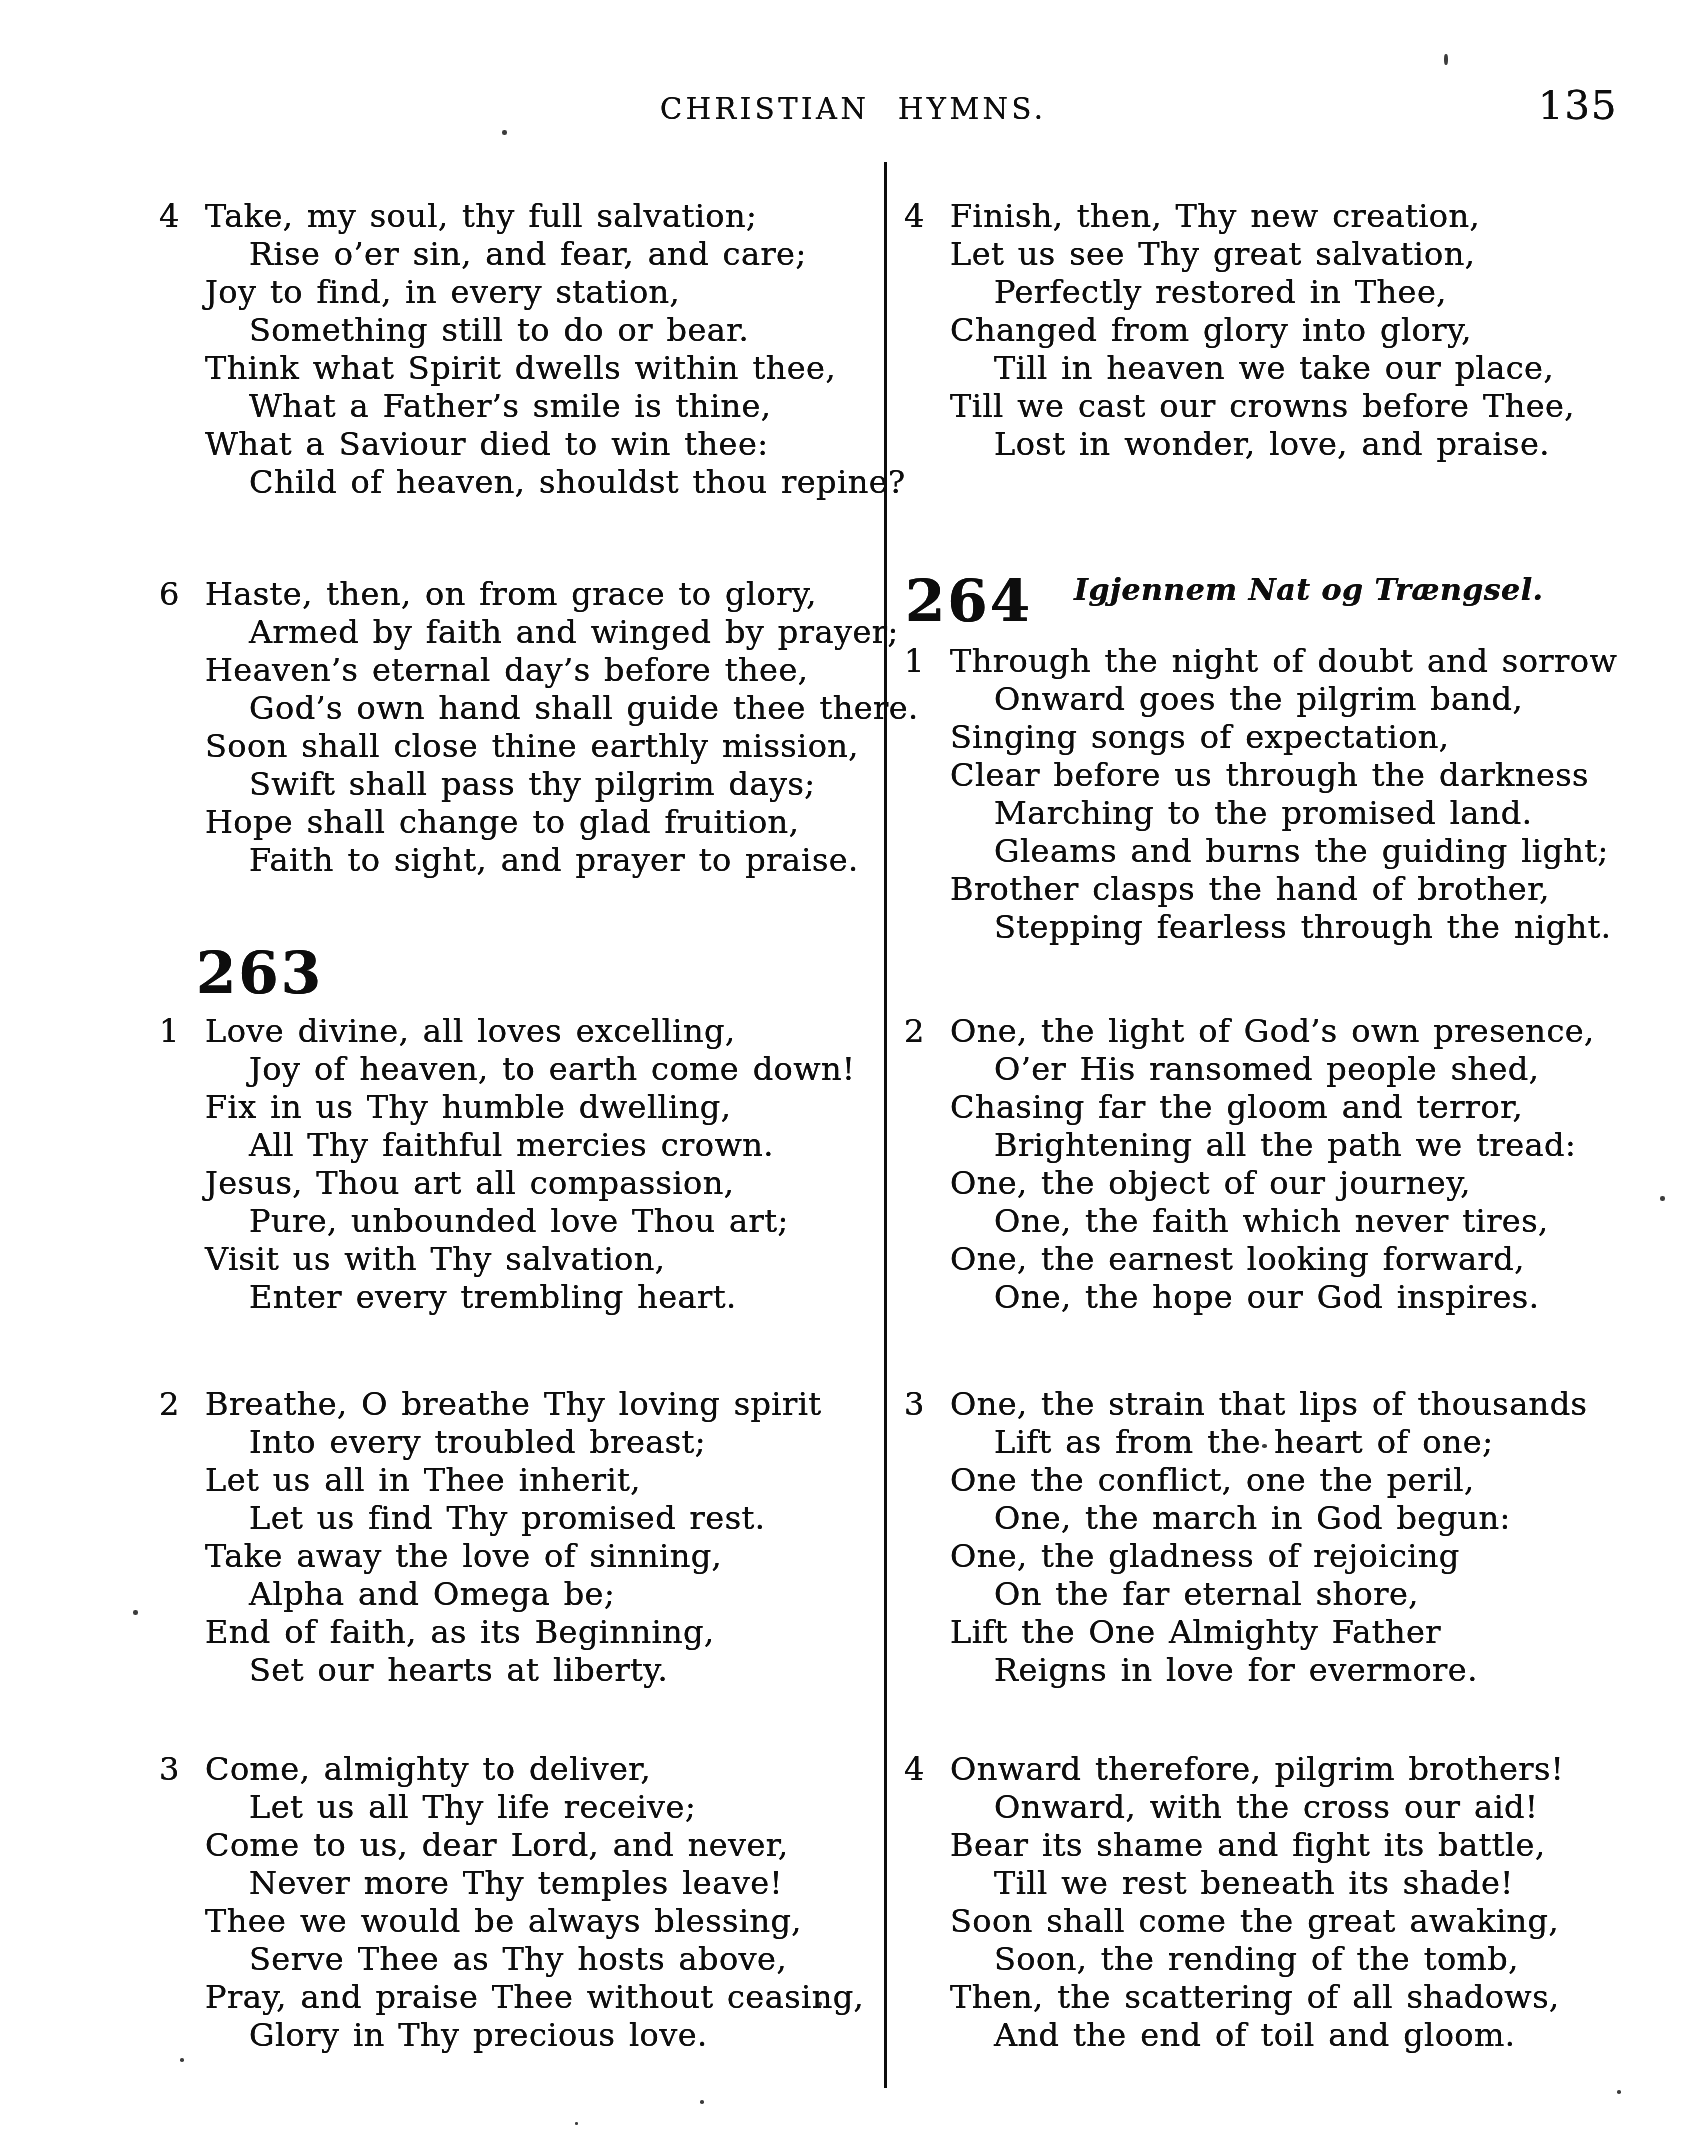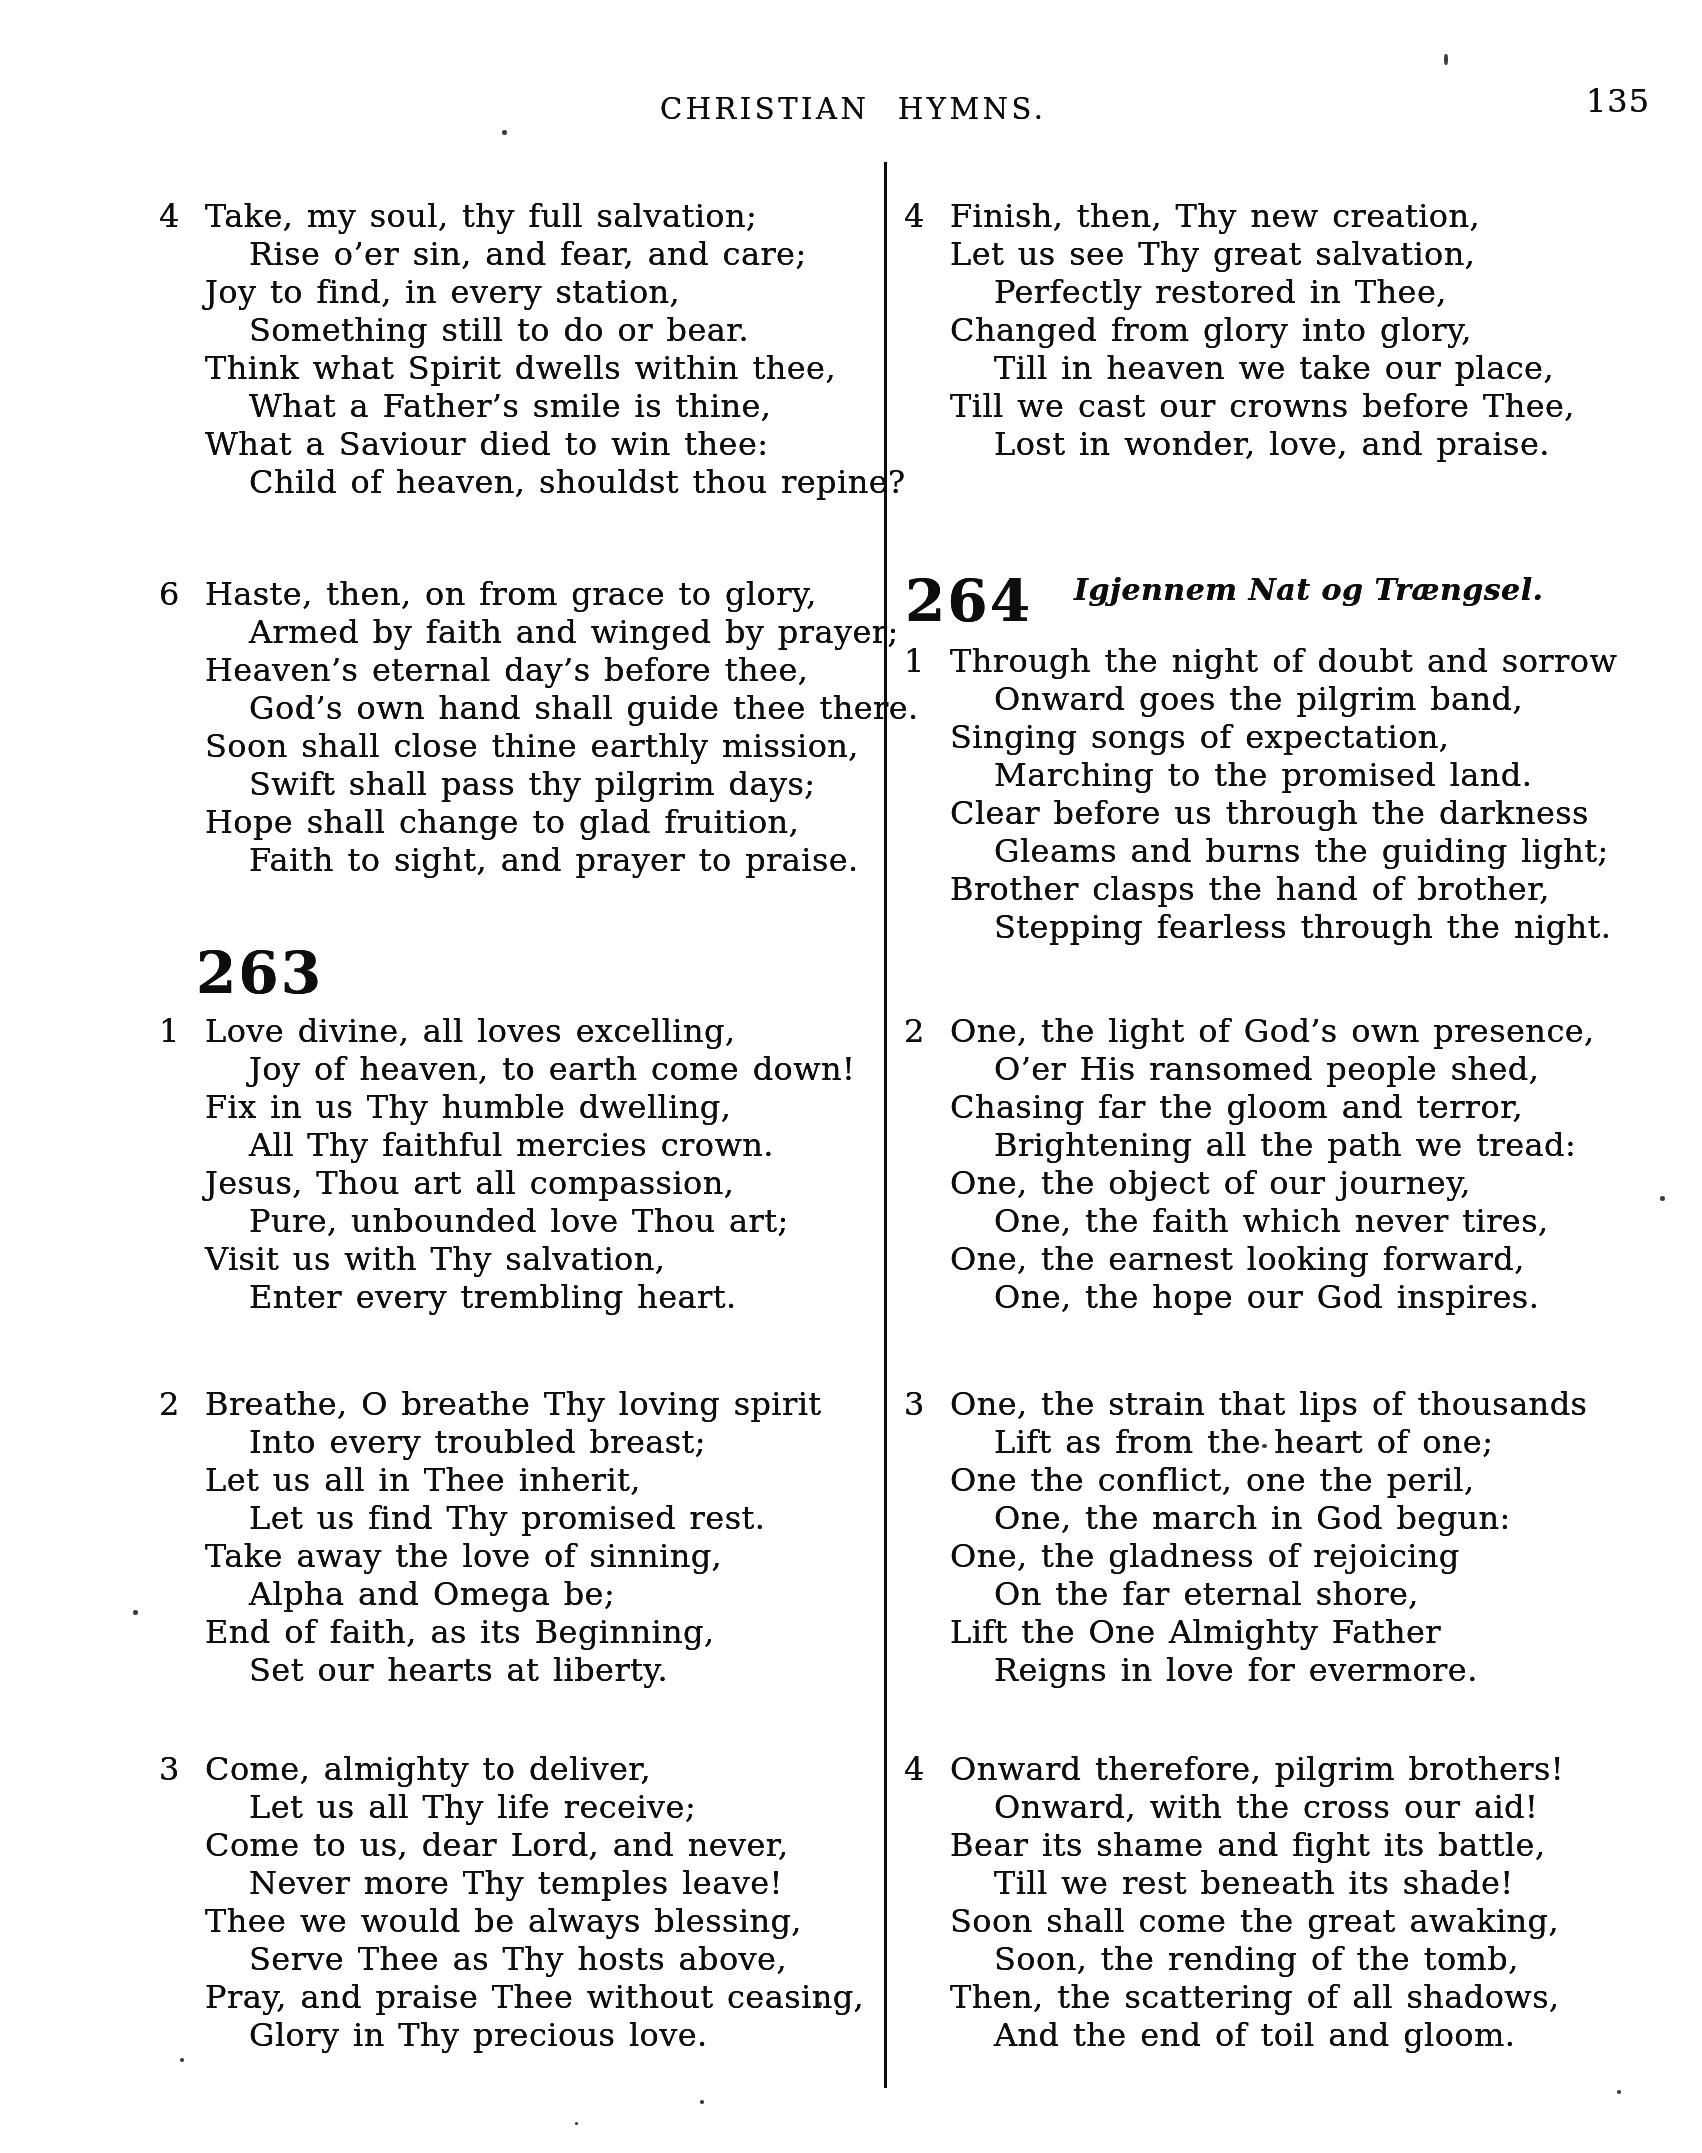--- a/index.html
+++ b/index.html
@@ -25,23 +25,22 @@
     top: 92px;
     font-size: 29px;
     letter-spacing: 3.5px;
     word-spacing: 16px;
     white-space: nowrap;
   }
   .page-number {
     position: absolute;
     left: 1538px;
     top: 82px;
-    font-size: 32px;
+    font-size: 40px;
     letter-spacing: 1px;
-    margin-left: 48px;
   }
 
   
   .divider {
     position: absolute;
     left: 884px;
     top: 162px;
     width: 3px;
     height: 1926px;
     background: var(--ink, #111);
@@ -188,22 +187,22 @@
   <div class="hymn-heading-row" style="left:905px; top:572px">
     <span class="hnum">264</span>
     <span class="htitle">Igjennem Nat og Trængsel.</span>
   </div>
 
   <div class="verse" style="left:950px; top:642px">
       <span class="vnum">1</span>
       <div class="vline">Through the night of doubt and sorrow</div>
       <div class="vline indent">Onward goes the pilgrim band,</div>
       <div class="vline">Singing songs of expectation,</div>
+      <div class="vline">Clear before us through the darkness</div>
       <div class="vline indent">Marching to the promised land.</div>
-      <div class="vline">Clear before us through the darkness</div>
       <div class="vline indent">Gleams and burns the guiding light;</div>
       <div class="vline">Brother clasps the hand of brother,</div>
       <div class="vline indent">Stepping fearless through the night.</div>
     </div>
 
   <div class="verse" style="left:950px; top:1012px">
       <span class="vnum">2</span>
       <div class="vline">One, the light of God’s own presence,</div>
       <div class="vline indent">O’er His ransomed people shed,</div>
       <div class="vline">Chasing far the gloom and terror,</div>

